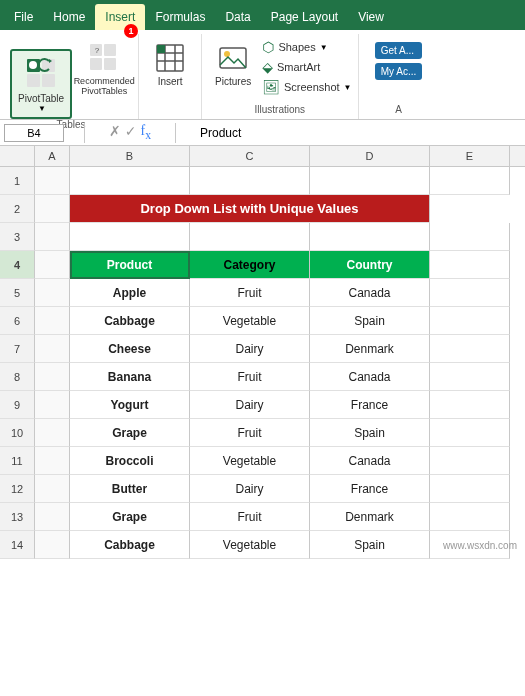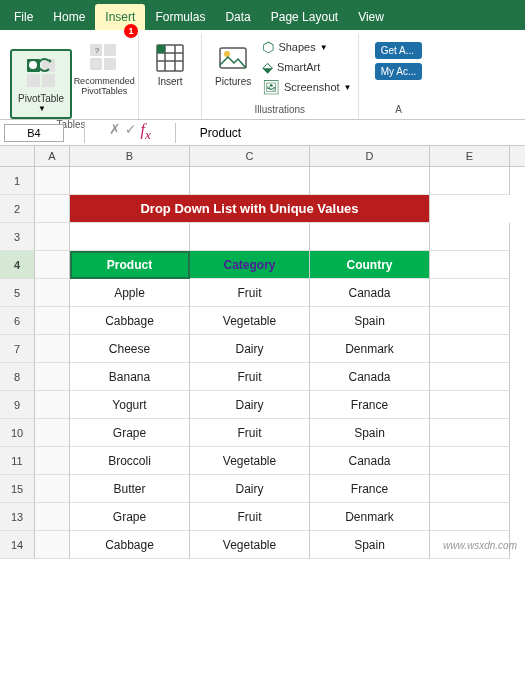--- a/index.html
+++ b/index.html
@@ -205,21 +205,21 @@
       border-bottom: 1px solid #e0e0e0;
       display: flex;
       align-items: center;
       justify-content: center;
       font-size: 12px;
       color: #222;
       overflow: hidden;
       white-space: nowrap;
     }
     .cell-a { width: 35px; min-width: 35px; background: #f9f9f9; }
-    .cell-b { width: 120px; min-width: 120px; }
+    .cell-b { width: 120px; min-width: 120px; font-weight: bold; }
     .cell-c { width: 120px; min-width: 120px; }
     .cell-d { width: 120px; min-width: 120px; }
     .cell-e { width: 80px; min-width: 80px; }
 
     
     .header-row .cell-b {
       background: #00B050;
       color: white;
       font-weight: bold;
     }
@@ -240,21 +240,20 @@
       outline-offset: -2px;
     }
 
     
     .watermark {
       position: absolute;
       bottom: 8px;
       right: 8px;
       font-size: 10px;
       color: #999;
-      font-style: italic;
     }
 
     
     .num-badge {
       position: absolute;
       top: 24px;
       left: 124px;
       background: #FF0000;
       color: white;
       border-radius: 50%;
@@ -411,21 +410,21 @@
       <div class="ribbon-group-label" style="font-size:10px; color:#555;">A</div>
     </div>
   </div>
 
   <div class="formula-bar">
     <input class="cell-ref" type="text" value="B4" style="">
     <div class="formula-separator"></div>
     <div class="formula-icons">
       <span style="cursor:pointer; color:#999; font-size:14px;">✗</span>
       <span style="cursor:pointer; color:#999; font-size:14px;">✓</span>
-      <span style="cursor:pointer; color:#be185d; font-size:16px; font-style:italic; font-family:serif;">f<sub>x</sub></span>
+      <span style="cursor:pointer; color:#3b82f6; font-size:14px; font-family:serif;">f<sub>x</sub></span>
     </div>
     <div class="formula-separator"></div>
     <input class="formula-input" type="text" value="Product" style="">
   </div>
 
   <div class="spreadsheet">
 
     <div class="col-headers">
       <div class="row-num-header"></div>
       <div class="col-header col-a">A</div>
@@ -442,21 +441,21 @@
         <div class="row-num">2</div>
         <div class="row-num">3</div>
         <div class="row-num" style="background:#d4e8d4; font-weight:bold;">4</div>
         <div class="row-num">5</div>
         <div class="row-num">6</div>
         <div class="row-num">7</div>
         <div class="row-num">8</div>
         <div class="row-num">9</div>
         <div class="row-num">10</div>
         <div class="row-num">11</div>
-        <div class="row-num">15</div>
+        <div class="row-num">12</div>
         <div class="row-num">13</div>
         <div class="row-num">14</div>
       </div>
 
       <div class="grid">
 
         <div class="grid-row">
           <div class="cell cell-a"></div>
           <div class="cell cell-b"></div>
           <div class="cell cell-c"></div>
@@ -477,21 +476,21 @@
           <div class="cell cell-c"></div>
           <div class="cell cell-d"></div>
           <div class="cell cell-e"></div>
         </div>
 
         <div class="grid-row header-row">
           <div class="cell cell-a"></div>
           <div class="cell cell-b selected-cell" style="background:#00B050; color:white; font-weight:bold;">
             <span>Product</span>
           </div>
-          <div class="cell cell-c" style="background:#00B050; color:#4c1d95; font-weight:bold;">
+          <div class="cell cell-c" style="background:#00B050; color:#000000; font-weight:bold;">
             <span>Category</span>
           </div>
           <div class="cell cell-d" style="background:#00B050; color:white; font-weight:bold;">
             <span>Country</span>
           </div>
           <div class="cell cell-e"></div>
         </div>
 
         <div class="grid-row">
           <div class="cell cell-a"></div>

